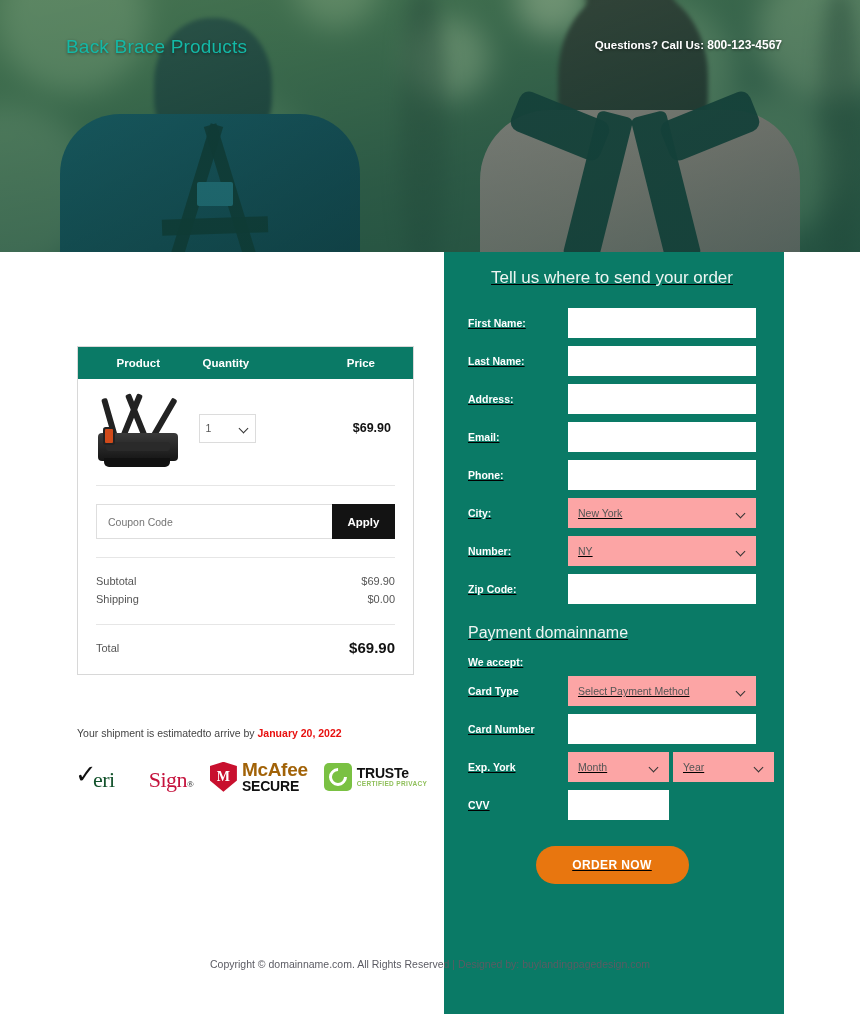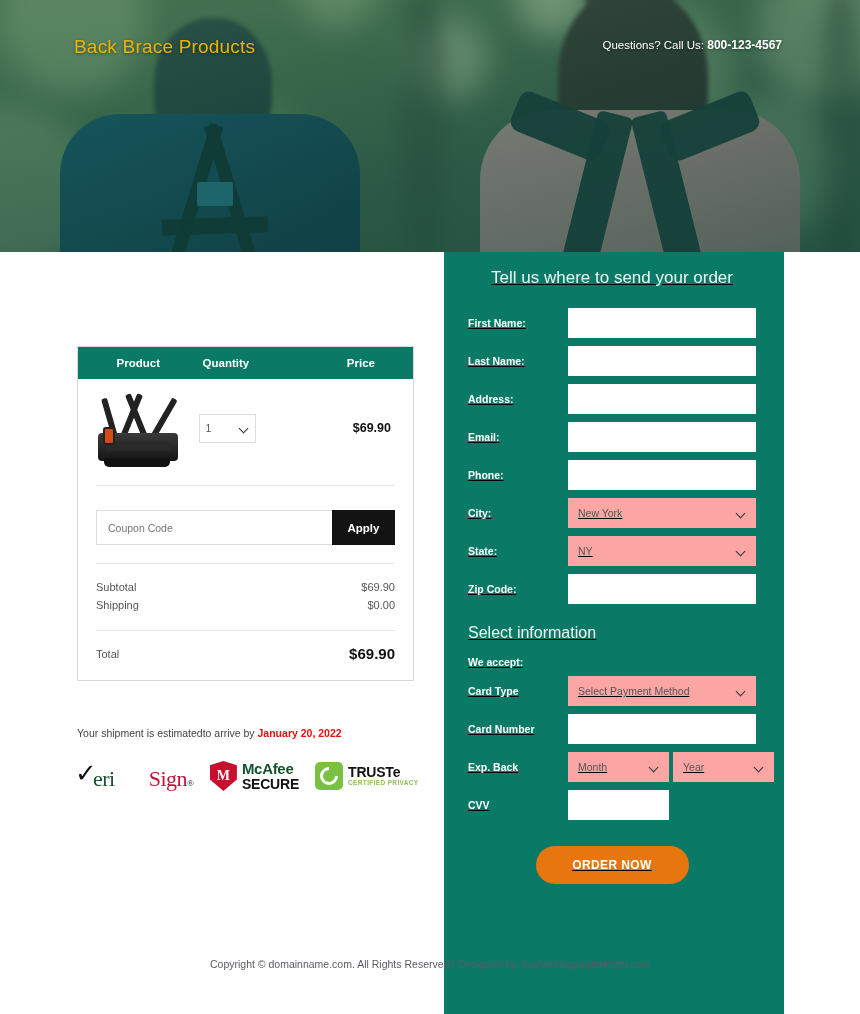--- a/index.html
+++ b/index.html
@@ -94,33 +94,33 @@
   .p2 .shoulderL, .p2 .shoulderR {
     position:absolute; top:105px; width:96px; height:42px; background:#1b3a33; opacity:.95;
   }
   .p2 .shoulderL { left:42px; transform: rotate(22deg); border-radius:10px; }
   .p2 .shoulderR { left:192px; transform: rotate(-22deg); border-radius:10px; }
   .hero-tint {
     position:absolute; inset:0;
     background:linear-gradient(180deg, rgba(12,76,70,.38), rgba(10,70,62,.50));
   }
   .hero-title {
-    position:absolute; left:74px; top:36px;
-    font-size:19px; color:#eab308; letter-spacing:.2px;
+    position:absolute; left:66px; top:36px;
+    font-size:19px; color:#14b8a6; letter-spacing:.2px;
     text-shadow:0 1px 3px rgba(0,0,0,.45);
     text-align:center;
   }
   .hero-phone {
     position:absolute; right:78px; top:38px;
     font-size:11.5px; color:#ffffff; font-weight:700;
     text-shadow:0 1px 3px rgba(0,0,0,.45);
     white-space:nowrap;
   }
   .hero-phone .num { font-size:12px; }
-  .hero-phone .lab { font-weight:400;margin-top:24px; }
+  .hero-phone .lab { font-weight:700;margin-top:24px; }
 
   
   .order-card {
     position:absolute; left:77px; top:346px; width:337px;
     background:#fff; border:1px solid #d8d8d8;
   }
   .oc-head {
     display:flex; background:#0a7a66; color:#fff; height:32px; align-items:center;
     font-size:11.5px; font-weight:700;
   }
@@ -166,21 +166,21 @@
   }
   .chev { width:9px; height:9px; position:relative; }
   .chev:before {
     content:""; position:absolute; left:0; top:1px; width:6px; height:6px;
     border-right:1.6px solid #333; border-bottom:1.6px solid #333;
     transform: rotate(45deg);
   }
 
   .divider { height:1px; background:#e6e6e6; margin:0 18px; }
 
-  .coupon-wrap { display:flex; margin:24px 18px 0; height:35px; }
+  .coupon-wrap { display:flex; margin:18px 18px 0; height:35px; }
   .coupon-input {
     flex:1; border:1px solid #dedede; border-right:none; background:#fff;
     font-size:10.5px; color:#8d8d8d; padding:0 11px; outline:none;
     font-family:"Liberation Sans", sans-serif;
   }
   .apply-btn {
     width:63px; background:#131313; color:#fff; border:none; font-size:11.5px; font-weight:700;
     cursor:pointer; font-family:"Liberation Sans", sans-serif;
   }
   .totals { margin:0 18px; }
@@ -207,21 +207,21 @@
   .badge-verisign .reg { font-size:9px; color:#111; }
 
   .badge-mcafee { display:flex; align-items:center; gap:5px; }
   .shield {
     width:27px; height:30px; background:#c8102e;
     clip-path: polygon(50% 0,100% 14%,100% 62%,50% 100%,0 62%,0 14%);
     display:flex; align-items:center; justify-content:center;
     color:#fff; font-size:14px; font-weight:700; font-family:"Liberation Serif", serif;
   }
   .mc-text { line-height:1.02; }
-  .mc-text .l1 { font-size:15px; font-weight:700; color:#14532d; letter-spacing:-.3px; }
+  .mc-text .l1 { font-size:19px; font-weight:700; color:#a16207; letter-spacing:-.3px; }
   .mc-text .l2 { font-size:14px; font-weight:700; color:#111; letter-spacing:-.2px; }
 
   .badge-truste { display:flex; align-items:center; gap:5px; }
   .tr-mark {
     width:28px; height:28px; background:#7ac143; border-radius:5px;
     display:flex; align-items:center; justify-content:center;
   }
   .tr-mark .ring {
     width:18px; height:18px; border:3.5px solid #fff; border-radius:50%;
     border-right-color:transparent; transform: rotate(-45deg);
@@ -446,34 +446,34 @@
     <div class="frow">
       <div class="flabel">City:</div>
       <div class="fctl">
         <div class="fselect">
           <span>New York</span>
           <span class="chev"></span>
         </div>
       </div>
     </div>
     <div class="frow">
-      <div class="flabel">State:</div>
+      <div class="flabel">Number:</div>
       <div class="fctl">
         <div class="fselect">
           <span>NY</span>
           <span class="chev"></span>
         </div>
       </div>
     </div>
     <div class="frow">
       <div class="flabel">Zip Code:</div>
       <div class="fctl"><input class="finput" type="text" style=""></div>
     </div>
 
-    <div class="fp-subtitle">Select information</div>
+    <div class="fp-subtitle">Payment domainname</div>
 
     <div class="frow">
       <div class="flabel">We accept:</div>
     </div>
 
     <div class="frow">
       <div class="flabel">Card Type</div>
       <div class="fctl">
         <div class="fselect">
           <span>Select Payment Method</span>
@@ -481,21 +481,21 @@
         </div>
       </div>
     </div>
 
     <div class="frow">
       <div class="flabel">Card Number</div>
       <div class="fctl"><input class="finput" type="text" style=""></div>
     </div>
 
     <div class="frow exp-row">
-      <div class="flabel">Exp. Back</div>
+      <div class="flabel">Exp. York</div>
       <div class="fctl">
         <div class="fselect exp-half">
           <span>Month</span>
           <span class="chev"></span>
         </div>
         <div class="fselect exp-half">
           <span>Year</span>
           <span class="chev"></span>
         </div>
       </div>

